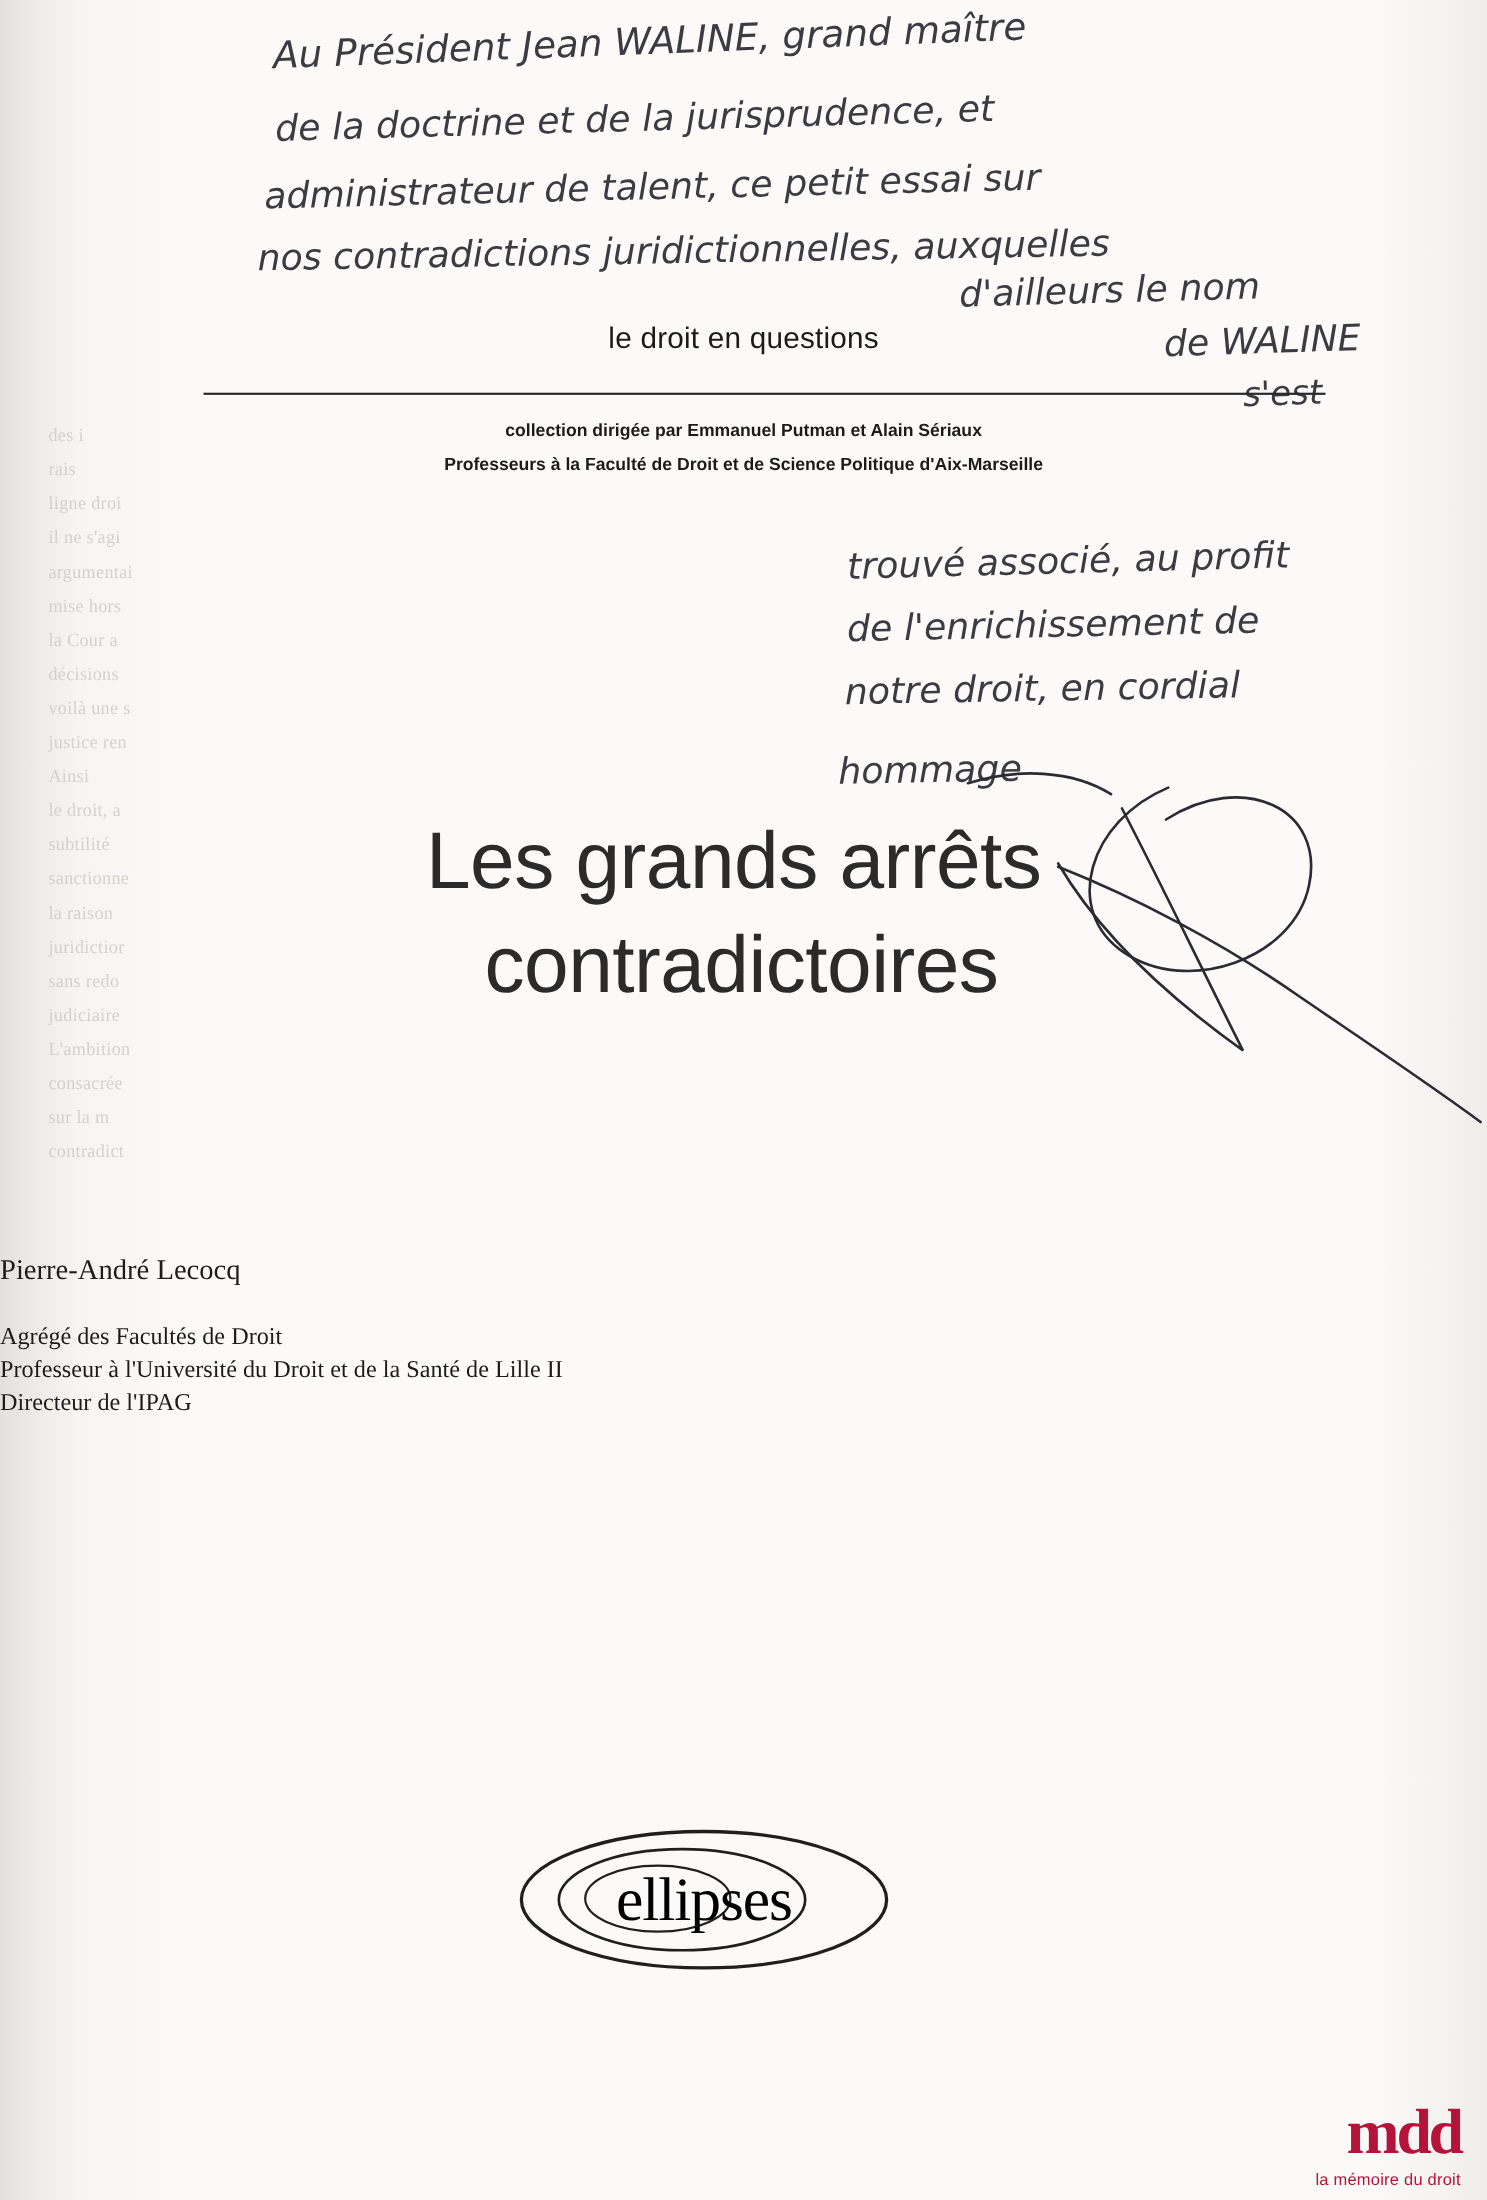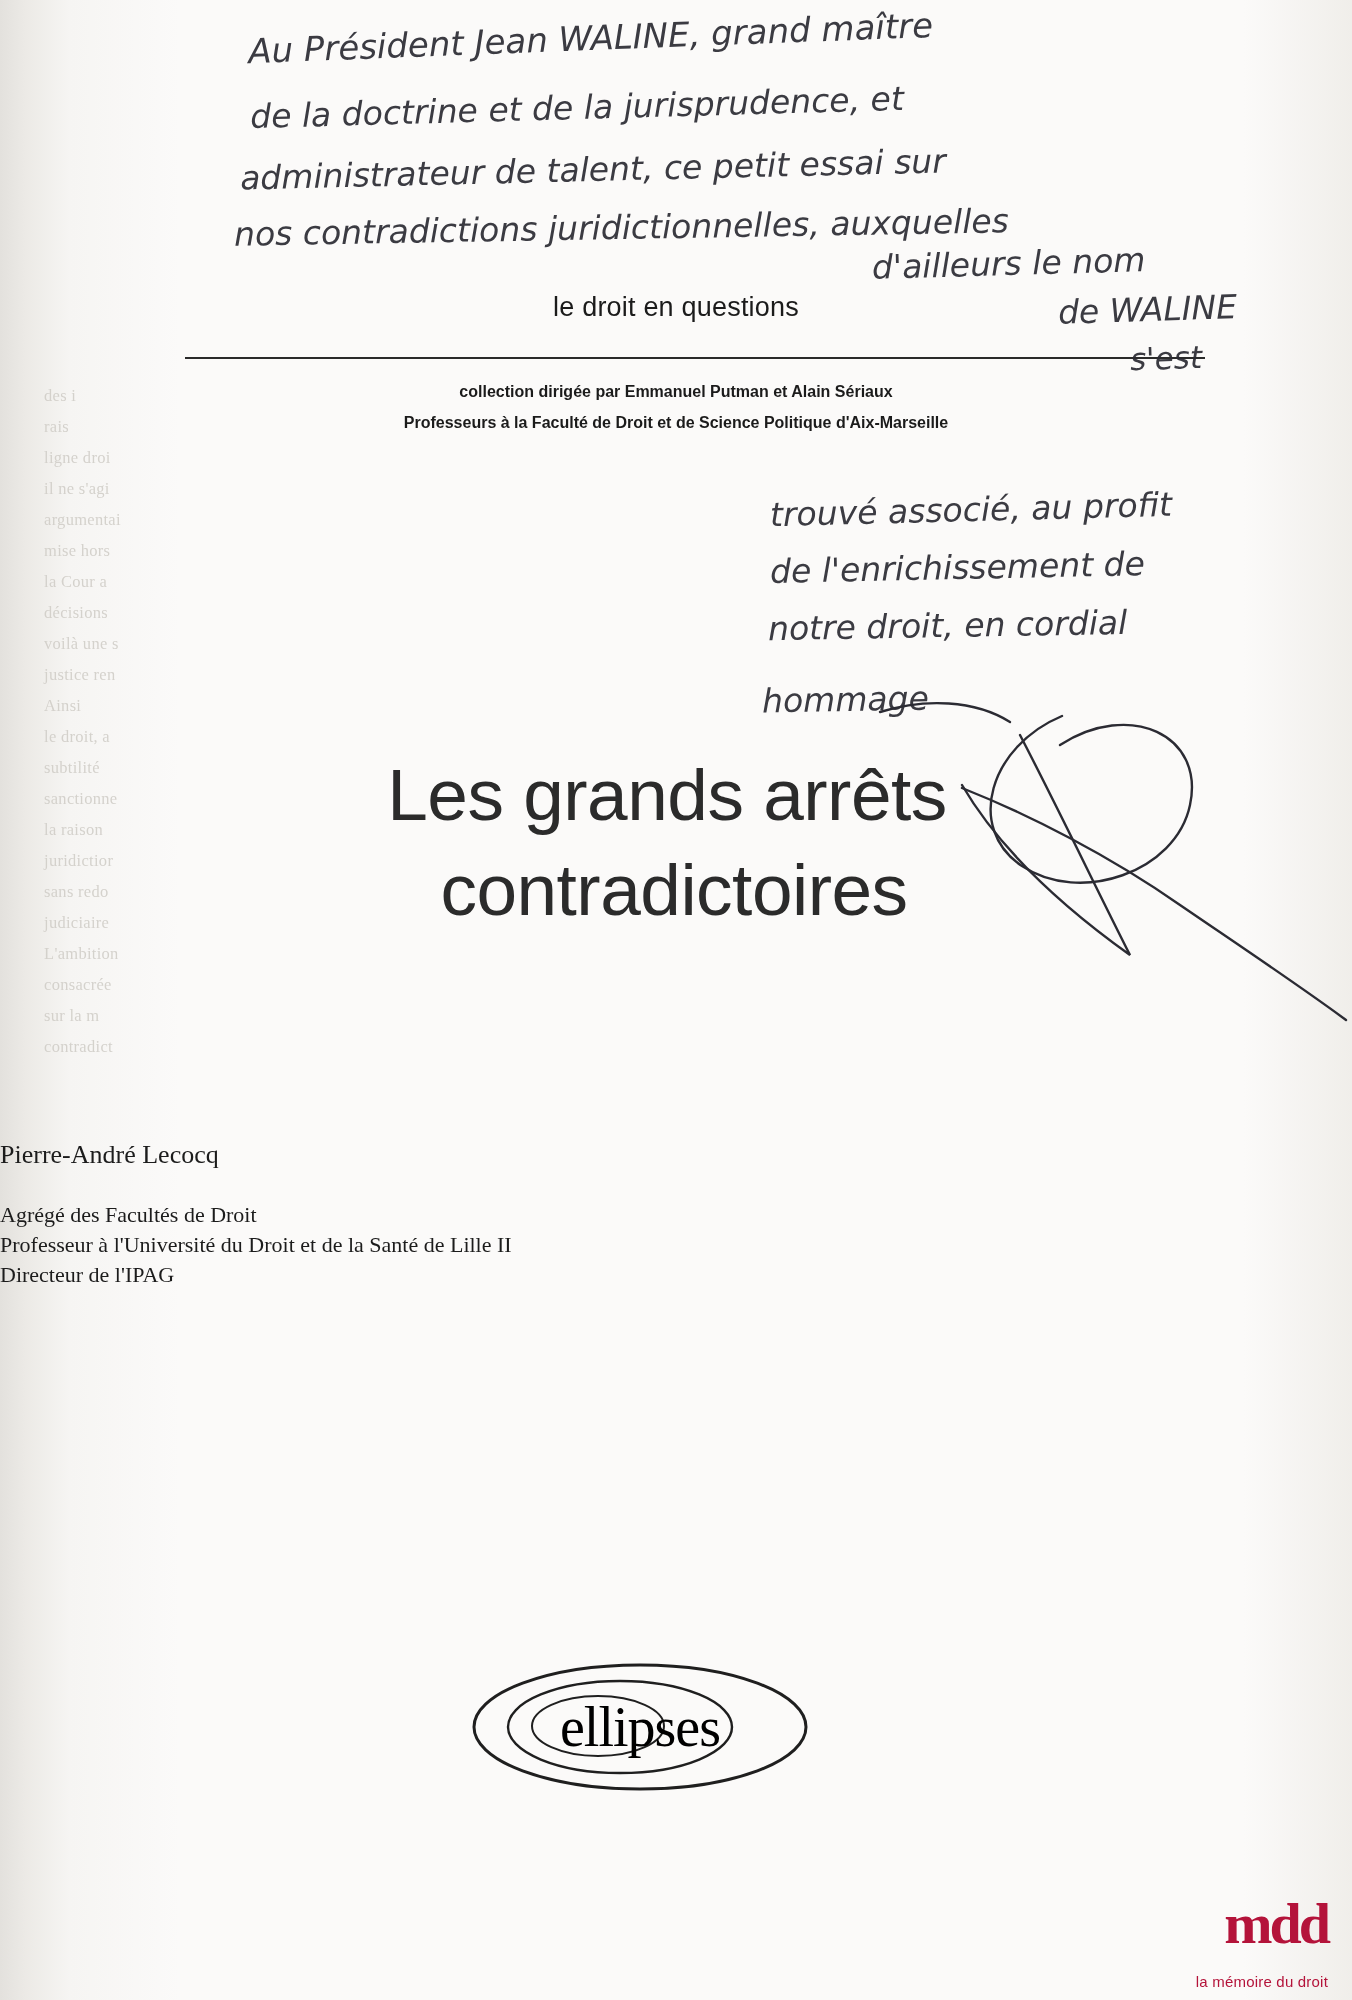--- a/index.html
+++ b/index.html
@@ -87,21 +87,20 @@
     position: absolute;
     left: 0;
     right: 0;
     top: 735px;
     text-align: center;
     color: #2b2b2b;
     font-size: 73px;
     line-height: 95px;
     font-weight: 400;
     letter-spacing: -0.5px;
-    margin-top: 12px;
   }
   .book-title .l1 { display: block; margin-left: -18px; }
   .book-title .l2 { display: block; margin-left: -4px; }
 
   .author {
     position: absolute;
     left: 0;
     right: 0;
     top: 1140px;
     text-align: left;
@@ -156,21 +155,21 @@
     font-weight: 700;
     font-size: 58px;
     line-height: 58px;
     color: #b4133a;
     letter-spacing: -3px;
   }
   .mdd-tag {
     font-family: "Liberation Sans", sans-serif;
     font-size: 15px;
     color: #b4133a;
-    margin-top: 20px;
+    margin-top: 6px;
     letter-spacing: 0.2px;
   }
 
   
   .handwriting {
     position: absolute;
     left: 0; top: 0;
     width: 1352px; height: 2000px;
     pointer-events: none;
   }

